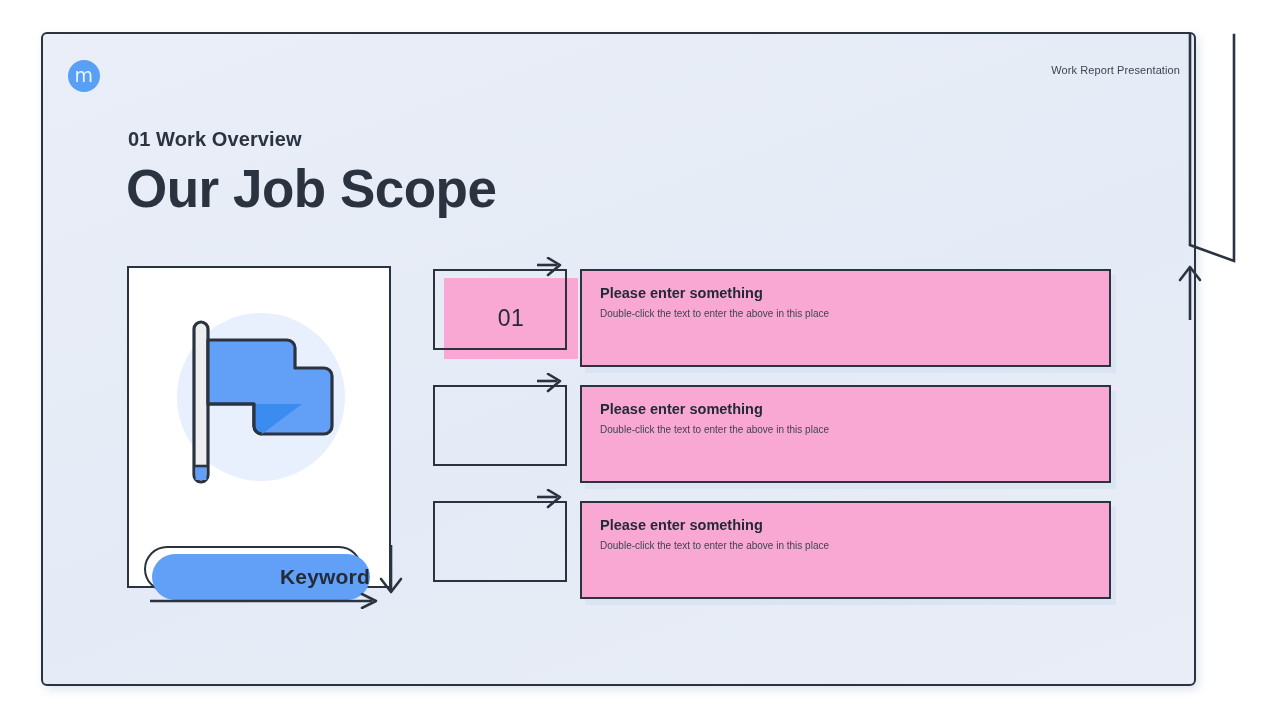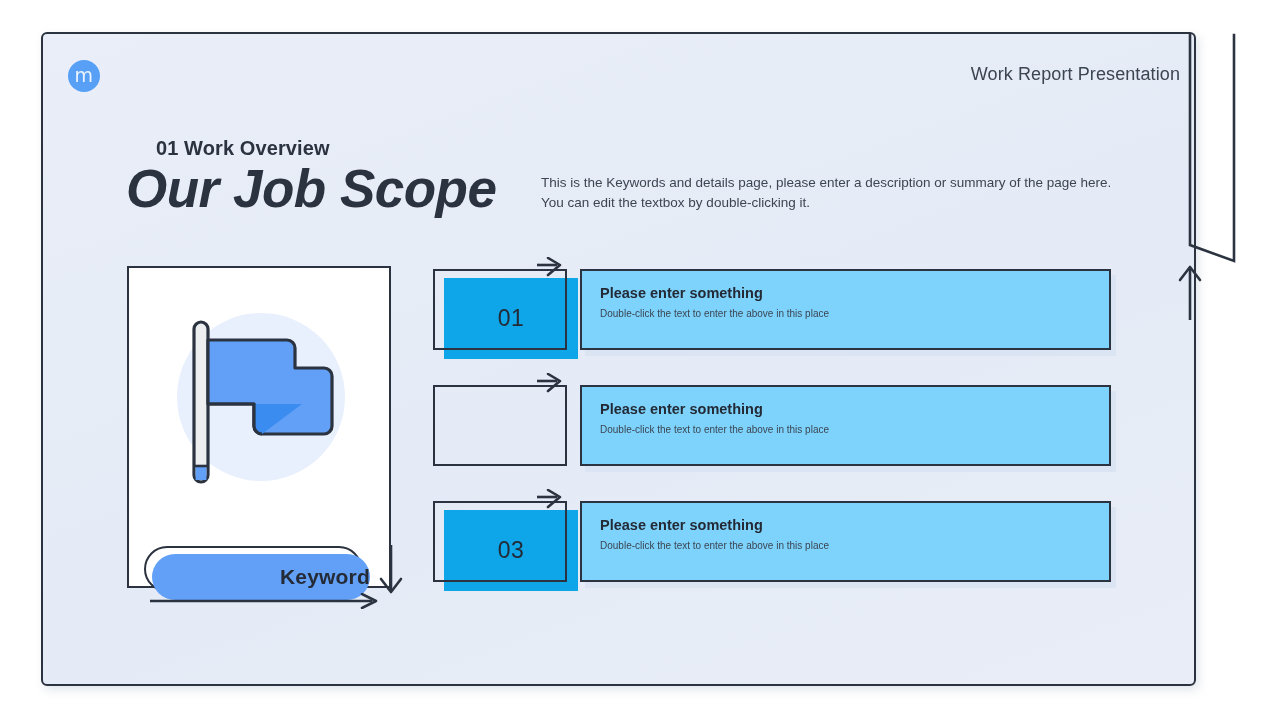--- a/index.html
+++ b/index.html
@@ -72,46 +72,44 @@
     letter-spacing: 0.5px;
     transform: translateY(-1px);
     font-family: "DejaVu Sans", sans-serif;
   }
 
   
   .header-right {
     position: absolute;
     right: 100px;
     top: 64px;
-    font-size: 18px;
+    font-size: 11px;
     color: #3c4552;
     letter-spacing: 0.1px;
   }
 
   
   .eyebrow {
     position: absolute;
     left: 128px;
-    top: 137px;
+    top: 128px;
     font-size: 20px;
     font-weight: bold;
     color: #2b3340;
     letter-spacing: 0.1px;
-    margin-left: 28px;
   }
   .main-title {
     position: absolute;
     left: 126px;
     top: 160px;
     font-size: 53px;
     font-weight: bold;
     color: #2b3340;
     letter-spacing: -0.5px;
     line-height: 1.1;
-    font-style: italic;
   }
   .intro {
     position: absolute;
     left: 541px;
     top: 173px;
     width: 578px;
     font-size: 13.5px;
     line-height: 1.45;
     color: #3c4552;
   }
@@ -213,21 +211,21 @@
     border: 2.5px solid #2b3340;
     background: transparent;
     z-index: 3;
   }
   .num-fill {
     position: absolute;
     left: 11px;
     top: 17px;
     width: 134px;
     height: 81px;
-    background: #0ea5e9;
+    background: #f9a8d4;
     z-index: 2;
     display: flex;
     align-items: center;
     justify-content: center;
   }
   .num-fill span {
     font-size: 23px;
     color: #232a35;
     letter-spacing: 0.5px;
   }
@@ -239,22 +237,22 @@
     height: 26px;
     z-index: 4;
   }
 
   
   .panel {
     position: absolute;
     left: 147px;
     top: 8px;
     width: 531px;
-    height: 81px;
-    background: #7dd3fc;
+    height: 98px;
+    background: #f9a8d4;
     border: 2.5px solid #2b3340;
     z-index: 1;
     box-shadow: 5px 6px 0 rgba(210,222,240,0.55);
     padding: 14px 0 1px 18px;
   }
   .panel-title {
     font-size: 14.5px;
     font-weight: bold;
     color: #232a35;
     margin-bottom: 7px;
@@ -285,21 +283,20 @@
   </div>
 
   <div class="logo">
     <span class="logo-letter">m</span>
   </div>
 
   <div class="header-right">Work Report Presentation</div>
 
   <div class="eyebrow">01 Work Overview</div>
   <div class="main-title">Our Job Scope</div>
-  <div class="intro">This is the Keywords and details page, please enter a description or summary of the page here. You can edit the textbox by double-clicking it.</div>
 
   <div class="illus-card">
     <div class="illus-circle"></div>
     <div class="flag-svg">
       <svg width="160" height="180" viewBox="0 0 160 180" fill="none">
 
         <rect x="10" y="6" width="14" height="160" rx="7" fill="#edeeef" stroke="#2b3340" stroke-width="3.2"></rect>
         <rect x="11.6" y="150" width="10.8" height="14" fill="#62a0f8"></rect>
         <path d="M10 150 L24 150" stroke="#2b3340" stroke-width="2.6"></path>
 
@@ -359,23 +356,20 @@
           <path d="M19 1 L31 8 L19 18" stroke="#2b3340" stroke-width="2.6" fill="none" stroke-linecap="round" stroke-linejoin="round"></path>
         </svg>
       </div>
       <div class="panel">
         <div class="panel-title">Please enter something</div>
         <div class="panel-sub">Double-click the text to enter the above in this place</div>
       </div>
     </div>
 
     <div class="row">
-      <div class="num-fill">
-        <span>03</span>
-      </div>
       <div class="num-outline"></div>
       <div class="num-arrow">
         <svg width="34" height="26" viewBox="0 0 34 26" fill="none">
           <path d="M8 8 L28 8" stroke="#2b3340" stroke-width="2.6"></path>
           <path d="M19 1 L31 8 L19 18" stroke="#2b3340" stroke-width="2.6" fill="none" stroke-linecap="round" stroke-linejoin="round"></path>
         </svg>
       </div>
       <div class="panel">
         <div class="panel-title">Please enter something</div>
         <div class="panel-sub">Double-click the text to enter the above in this place</div>

